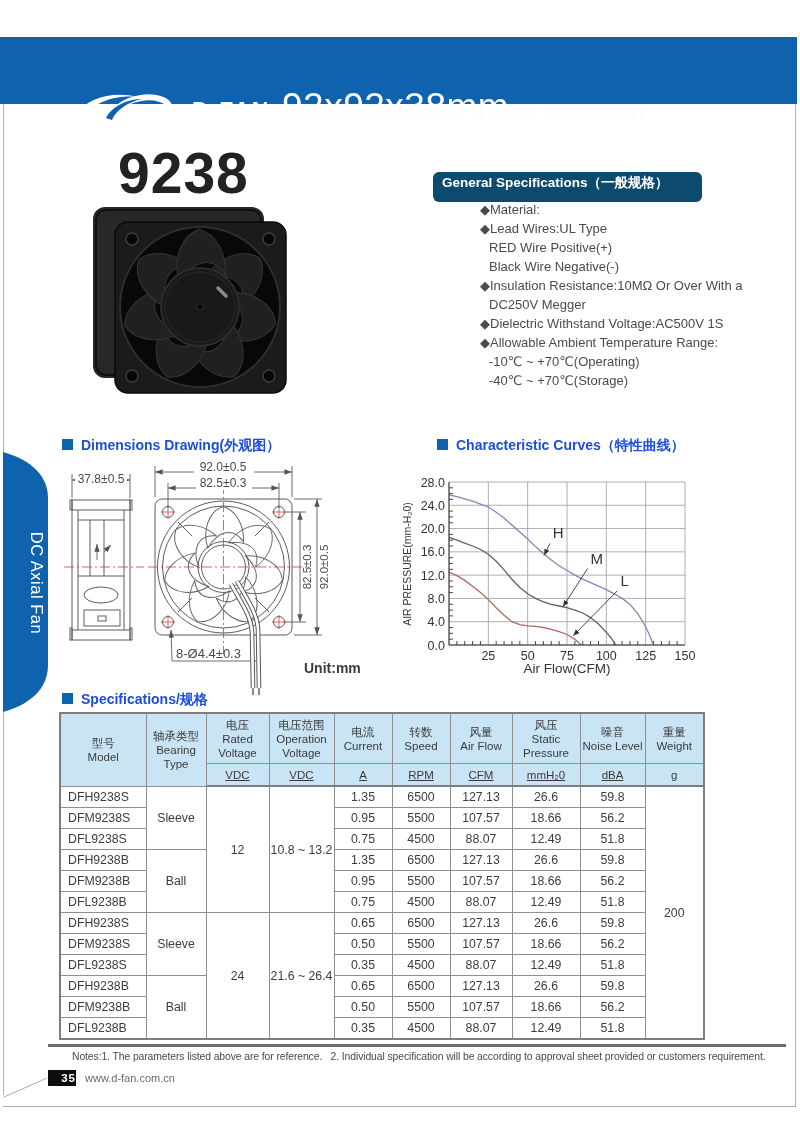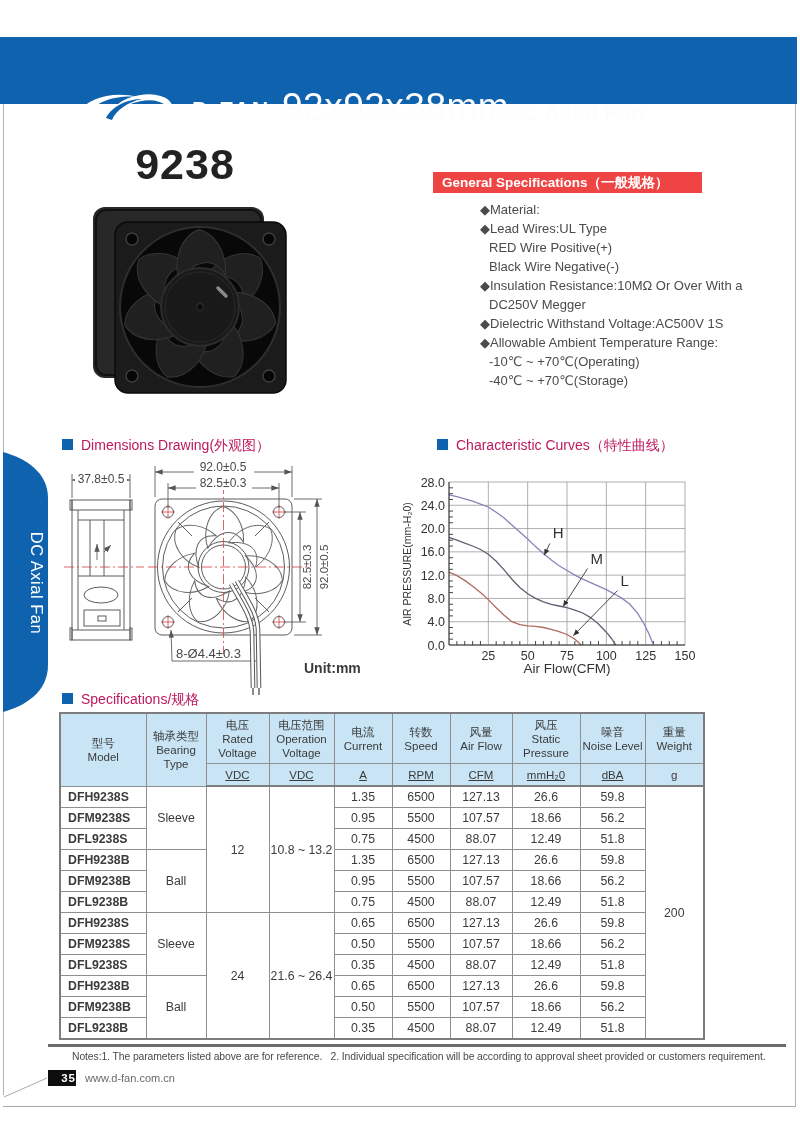--- a/index.html
+++ b/index.html
@@ -15,31 +15,31 @@
 
   
   .pb-left{position:absolute;left:3px;top:104px;width:1px;height:991px;background:#b3b3b3;}
   .pb-right{position:absolute;left:795px;top:104px;width:1px;height:1003px;background:#b3b3b3;}
   .bottom-line{position:absolute;left:3px;top:1106px;width:793px;height:1px;background:#a9a9a9;}
 
   
   .side-tab-label{fill:#fff;font-size:16.5px;letter-spacing:0.5px;}
 
   
-  .model-title{position:absolute;left:118px;top:140px;width:134px;text-align:center;
-               font-size:43px;font-weight:600;color:#222;letter-spacing:1px;}
-
-  
-  .gs-titlebar{position:absolute;left:433px;top:172px;width:269px;height:21px;background:#ef4444;
-               color:#fff;font-size:13.5px;font-weight:700;line-height:21px;padding-left:9px;box-sizing:border-box;}
+  .model-title{position:absolute;left:118px;top:140px;width:134px;
+               font-size:57px;font-weight:600;color:#222;letter-spacing:1px;}
+
+  
+  .gs-titlebar{position:absolute;left:433px;top:172px;width:269px;height:30px;background:#0c4a6e;
+               color:#fff;font-size:13.5px;font-weight:700;line-height:21px;padding-left:9px;box-sizing:border-box;border-radius:6px;}
   .gs-list{position:absolute;left:433px;top:200px;width:340px;font-size:13px;color:#4b4b4b;line-height:19px;margin-left:47px;}
   .gs-list .ind{padding-left:9px;}
 
   
-  .sec-head{position:absolute;font-size:14px;font-weight:400;color:#be185d;}
+  .sec-head{position:absolute;font-size:14px;font-weight:700;color:#1d4ed8;}
   .sec-sq{display:inline-block;width:11px;height:11px;background:#0f63ae;margin-right:8px;}
 
   
   .dimtxt{font-size:12px;fill:#4a4a4a;}
   .dimtxt-sm{font-size:11.5px;fill:#4a4a4a;}
   .leadtxt{font-size:13px;fill:#4a4a4a;}
   .unittxt{font-size:14px;font-weight:600;fill:#3a3a3a;}
   .drawline{stroke:#5c5c5c;fill:none;stroke-width:1;}
   .dimline{stroke:#5c5c5c;fill:none;stroke-width:0.9;}
   .redcl{stroke:#d04040;stroke-width:0.8;fill:none;stroke-dasharray:10 3 2 3;}
@@ -56,21 +56,21 @@
   .c-xlab{font-size:13.5px;fill:#333;}
 
   
   .spec-table{position:absolute;left:59px;top:712px;border-collapse:collapse;table-layout:fixed;width:645px;
               border:2px solid #7d7d7d;font-size:12.3px;color:#3c3c3c;}
   .spec-table th,.spec-table td{border:1px solid #8f8f8f;text-align:center;padding:0;}
   .spec-table th{background:#c9e5f5;font-weight:400;white-space:pre-line;font-size:11.5px;line-height:14px;color:#3a3a3a;}
   .spec-table tr.hdr th{height:49px;}
   .spec-table tr.units th{height:21px;border-bottom:2px solid #7d7d7d;text-decoration:underline;}
   .spec-table td{height:20px;}
-  .spec-table td.model{text-align:left;padding-left:7px;font-weight:bold;}
+  .spec-table td.model{text-align:left;padding-left:7px;}
 
   
   .foot-rule{position:absolute;left:48px;top:1044px;width:738px;height:3px;background:#6b6b6b;}
   .notes{position:absolute;left:48px;top:1051px;width:744px;font-size:10.4px;color:#4a4a4a;white-space:pre;letter-spacing:-0.1px;margin-left:24px;}
   .pageno{position:absolute;left:48px;top:1070px;width:28px;height:16px;background:#0e0e0e;color:#fff;
           font-size:11.5px;font-weight:700;text-align:right;line-height:16px;letter-spacing:1px;}
   .website{position:absolute;left:85px;top:1072px;font-size:11px;color:#6a6a6a;}
 </style>
 </head>
 <body>

